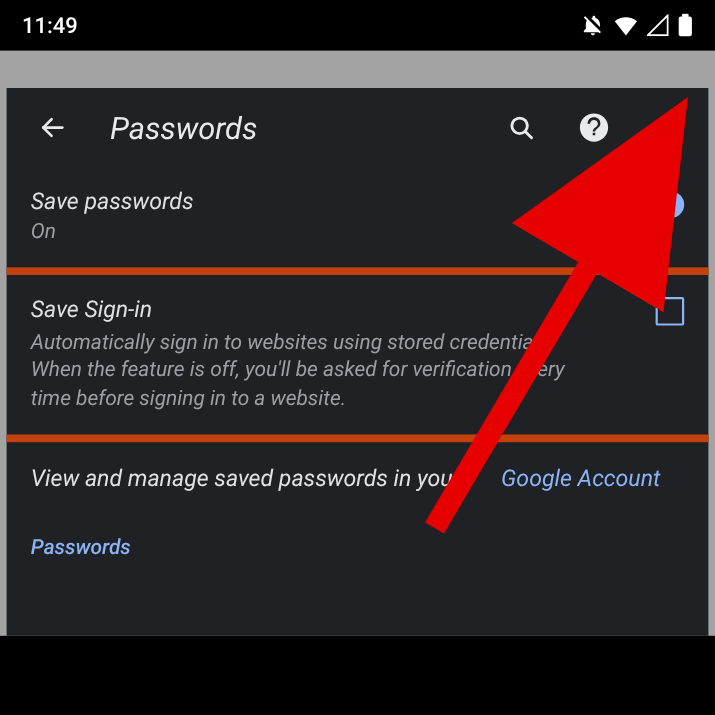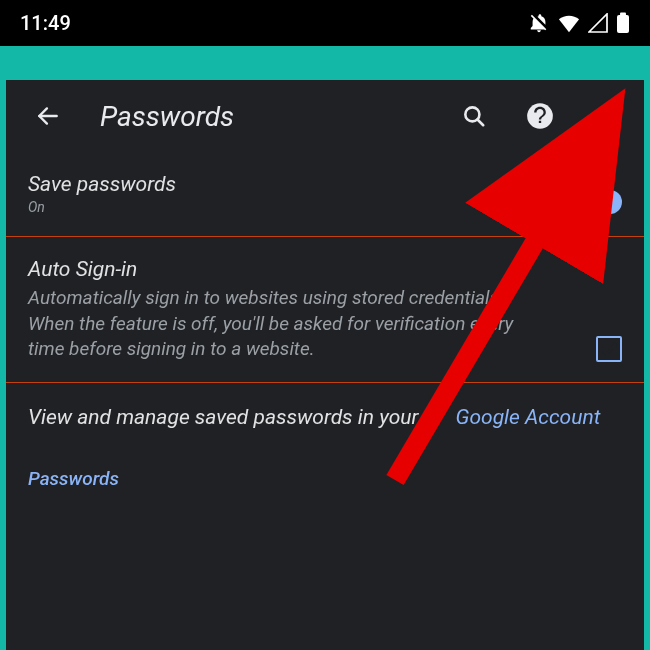--- a/index.html
+++ b/index.html
@@ -6,22 +6,22 @@
     body {
       width: 650px;
       height: 650px;
       background: #000;
       font-family: Roboto, 'Segoe UI', Arial, sans-serif;
       overflow: hidden;
       position: relative;
     }
     .screen {
       width: 650px;
-      height: 650px;
-      background: #14b8a6;
+      height: 578px;
+      background: #a3a3a3;
       position: relative;
     }
     .statusbar {
       height: 46px;
       display: flex;
       align-items: center;
       justify-content: space-between;
       padding: 0 20px;
       color: #fff;
       background: #000;
@@ -55,27 +55,27 @@
     }
     .icon-btn {
       width: 48px; height: 48px;
       display: flex; align-items: center; justify-content: center;
       cursor: pointer;
     }
 
     .setting {
       padding: 20px 22px;
       display: flex;
-      align-items: flex-end;
+      align-items: flex-start;
       gap: 16px;
-      border-bottom: 1px solid #c2410c;
+      border-bottom: 7px solid #c2410c;
     }
     .setting .txt { flex: 1; }
     .setting .primary { color: #e0e1e2; font-size: 21px; }
-    .setting .secondary { color: #9aa0a6; font-size: 14px; margin-top: 2px; line-height: 1.3; }
+    .setting .secondary { color: #9aa0a6; font-size: 19px; margin-top: 2px; line-height: 1.3; }
     .setting .desc { color: #9aa0a6; font-size: 19px; line-height: 1.35; margin-top: 4px; max-width: 500px; }
 
     .switch {
       width: 44px; height: 28px; position: relative;
     }
     .switch .track {
       position: absolute; top: 7px; left: 0;
       width: 36px; height: 16px; border-radius: 10px;
       background: #5f6a86;
     }
@@ -179,21 +179,21 @@
         <div class="secondary">On</div>
       </div>
       <div class="switch">
         <div class="track"></div>
         <div class="thumb"></div>
       </div>
     </div>
 
     <div class="setting">
       <div class="txt">
-        <div class="primary">Auto Sign-in</div>
+        <div class="primary">Save Sign-in</div>
         <div class="desc">Automatically sign in to websites using stored credentials. When the feature is off, you'll be asked for verification every time before signing in to a website.</div>
       </div>
       <div class="checkbox">
         <svg width="20" height="20" viewBox="0 0 24 24" fill="none" stroke="#202124" stroke-width="3.5" stroke-linecap="round" stroke-linejoin="round">
             <polyline points="4 12.5 9.5 18 20 6"></polyline>
           </svg>
       </div>
     </div>
 
     <div class="note">

